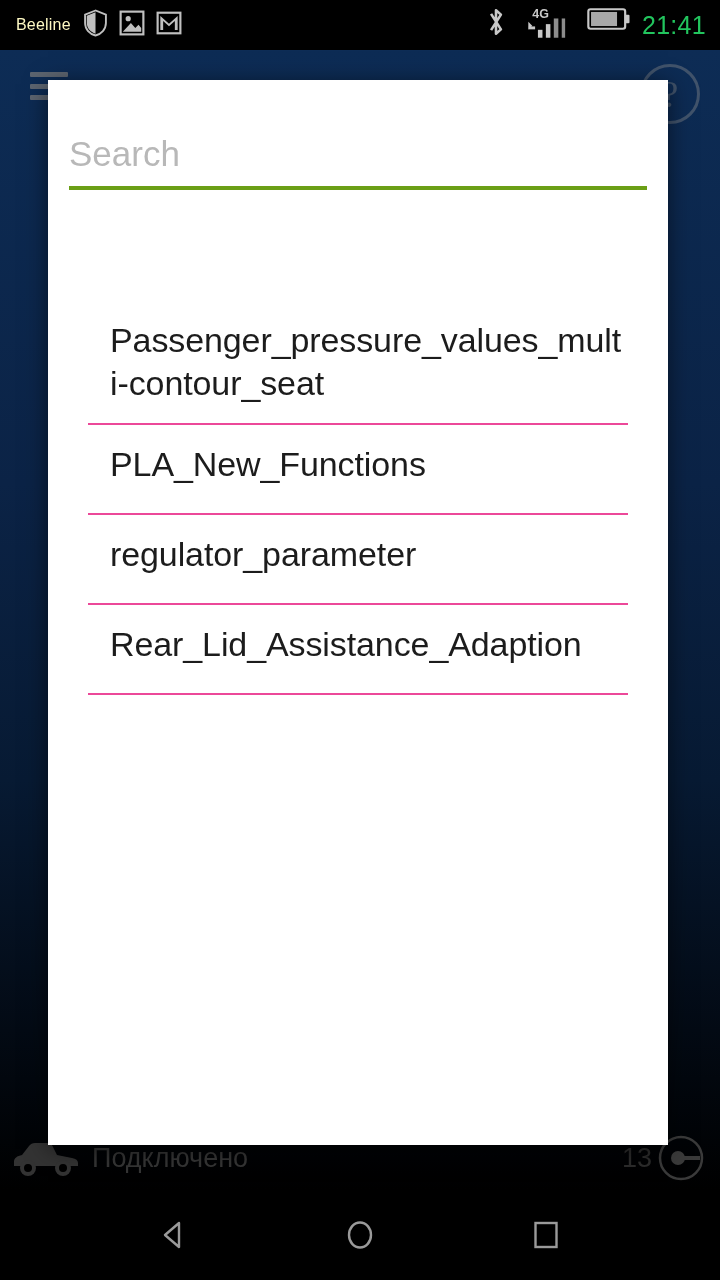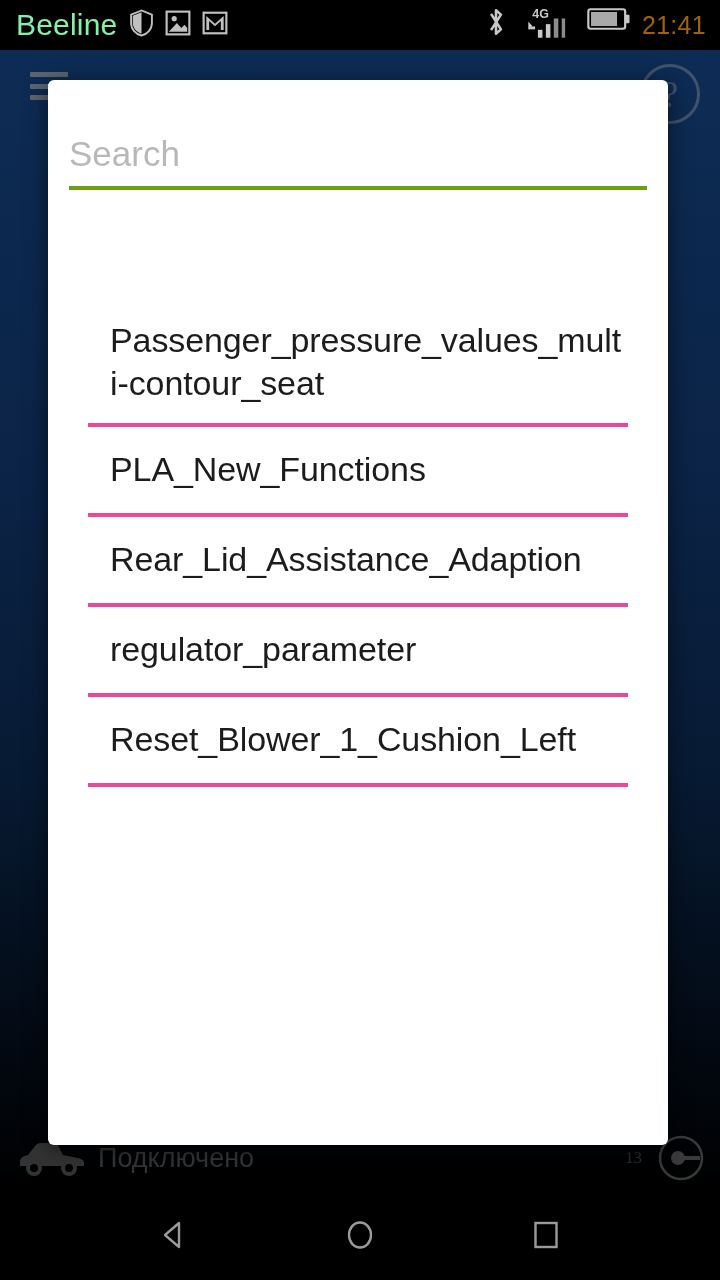--- a/index.html
+++ b/index.html
@@ -10,25 +10,25 @@
     overflow:hidden;
   }
   #screen { position:relative; width:720px; height:1280px; overflow:hidden; }
 
   
   #status-bar {
     position:absolute; top:0; left:0; width:720px; height:50px;
     background:#000; display:flex; align-items:center;
     padding:0 14px 0 16px; color:#c8c8c8;
   }
-  #carrier { font-size:30px; letter-spacing:.2px; color:#86efac; }
+  #carrier { font-size:16px; letter-spacing:.2px; color:#fef9c3; }
   .sb-icons-left { display:flex; align-items:center; gap:11px; margin-left:12px; }
   .sb-spacer { flex:1; }
   .sb-icons-right { display:flex; align-items:flex-start; gap:16px; }
-  #clock { font-size:25px; color:#a16207; margin-left:9px; letter-spacing:.3px;text-align:right; }
+  #clock { font-size:25px; color:#22c55e; margin-left:9px; letter-spacing:.3px;text-align:right; }
 
   
   #app-bg {
     position:absolute; top:50px; left:0; width:720px; height:1140px;
     background:linear-gradient(180deg,#0d2c55 0%,#0b2346 38%,#071a33 64%,#030a14 86%,#000 100%);
   }
   #app-topbar {
     position:absolute; top:0; left:0; width:720px; height:86px;
   }
   #hamburger-icon {
@@ -38,50 +38,50 @@
   #hamburger-icon i { display:block; height:5px; background:#5d6570; border-radius:1px; }
   #help-icon {
     position:absolute; right:20px; top:14px;
     width:60px; height:60px; border-radius:50%;
     border:3px solid #41536b; color:#41536b;
     font-size:38px; line-height:54px; text-align:center;
     font-family:"Liberation Serif", serif;
   }
   #app-bottombar {
     position:absolute; bottom:0; left:0; width:720px; height:64px;
-    display:flex; align-items:center; padding:0 14px 0 14px; color:#2e2e2e;
+    display:flex; align-items:center; padding:0 14px 0 8px; color:#2e2e2e;
   }
   #car-icon { width:76px; height:40px; flex:none; }
   #connection-status { font-size:27px; color:#353535; margin-left:8px; }
   #bottom-spacer { flex:1; }
-  #channel-count { font-size:17px; color:#2c2c2c; margin-right:14px;font-family:Liberation Serif, serif; }
+  #channel-count { font-size:27px; color:#2c2c2c; margin-right:4px; }
   #power-icon { width:50px; height:50px; flex:none; }
 
   
   #search-dialog {
     position:absolute; left:48px; top:80px; width:620px; height:1065px;
-    background:#fff; box-shadow:0 4px 22px rgba(0,0,0,.55);border-radius:6px;
+    background:#fff; box-shadow:0 4px 22px rgba(0,0,0,.55);
   }
   #search-field-wrap { padding:54px 21px 0 21px; }
   #search-input {
     width:100%; border:0; outline:none; background:transparent;
     font-family:"Liberation Sans", sans-serif;
     font-size:35px; color:#2b2b2b; padding:0 0 12px 0;
     border-bottom:4px solid #6b9f16;
   }
   #search-input::placeholder { color:#b8b8b8; }
 
   #results-list {
     position:absolute; top:195px; left:0; right:0; bottom:0;
     overflow:hidden; padding:0 40px;
   }
   .result-row {
-    display:flex; align-items:center;
+    display:flex; 
     min-height:90px; padding:18px 0 18px 22px;
-    border-bottom:4px solid #ec4899;
+    border-bottom:2px solid #ec4899;
   }
   .result-row:first-child { padding-top:44px; }
   .result-label {
     font-size:34px; line-height:1.26; color:#1c1c1c;
     word-break:break-all; letter-spacing:-.1px;
   }
 
   
   #nav-bar {
     position:absolute; bottom:0; left:0; width:720px; height:90px;
@@ -185,27 +185,24 @@
     </div>
 
     <div id="results-list">
       <div class="result-row">
         <span class="result-label">Passenger_pressure_values_multi-contour_seat</span>
       </div>
       <div class="result-row">
         <span class="result-label">PLA_New_Functions</span>
       </div>
       <div class="result-row">
+        <span class="result-label">regulator_parameter</span>
+      </div>
+      <div class="result-row">
         <span class="result-label">Rear_Lid_Assistance_Adaption</span>
-      </div>
-      <div class="result-row">
-        <span class="result-label">regulator_parameter</span>
-      </div>
-      <div class="result-row">
-        <span class="result-label">Reset_Blower_1_Cushion_Left</span>
       </div>
     </div>
   </div>
 
   <div id="nav-bar">
     <span class="nav-btn">
       <svg width="34" height="34" viewBox="0 0 34 34">
           <path d="M22 5 8 17l14 12z" fill="none" stroke="#9a9a9a" stroke-width="2.4" stroke-linejoin="round"></path>
         </svg>
     </span>

